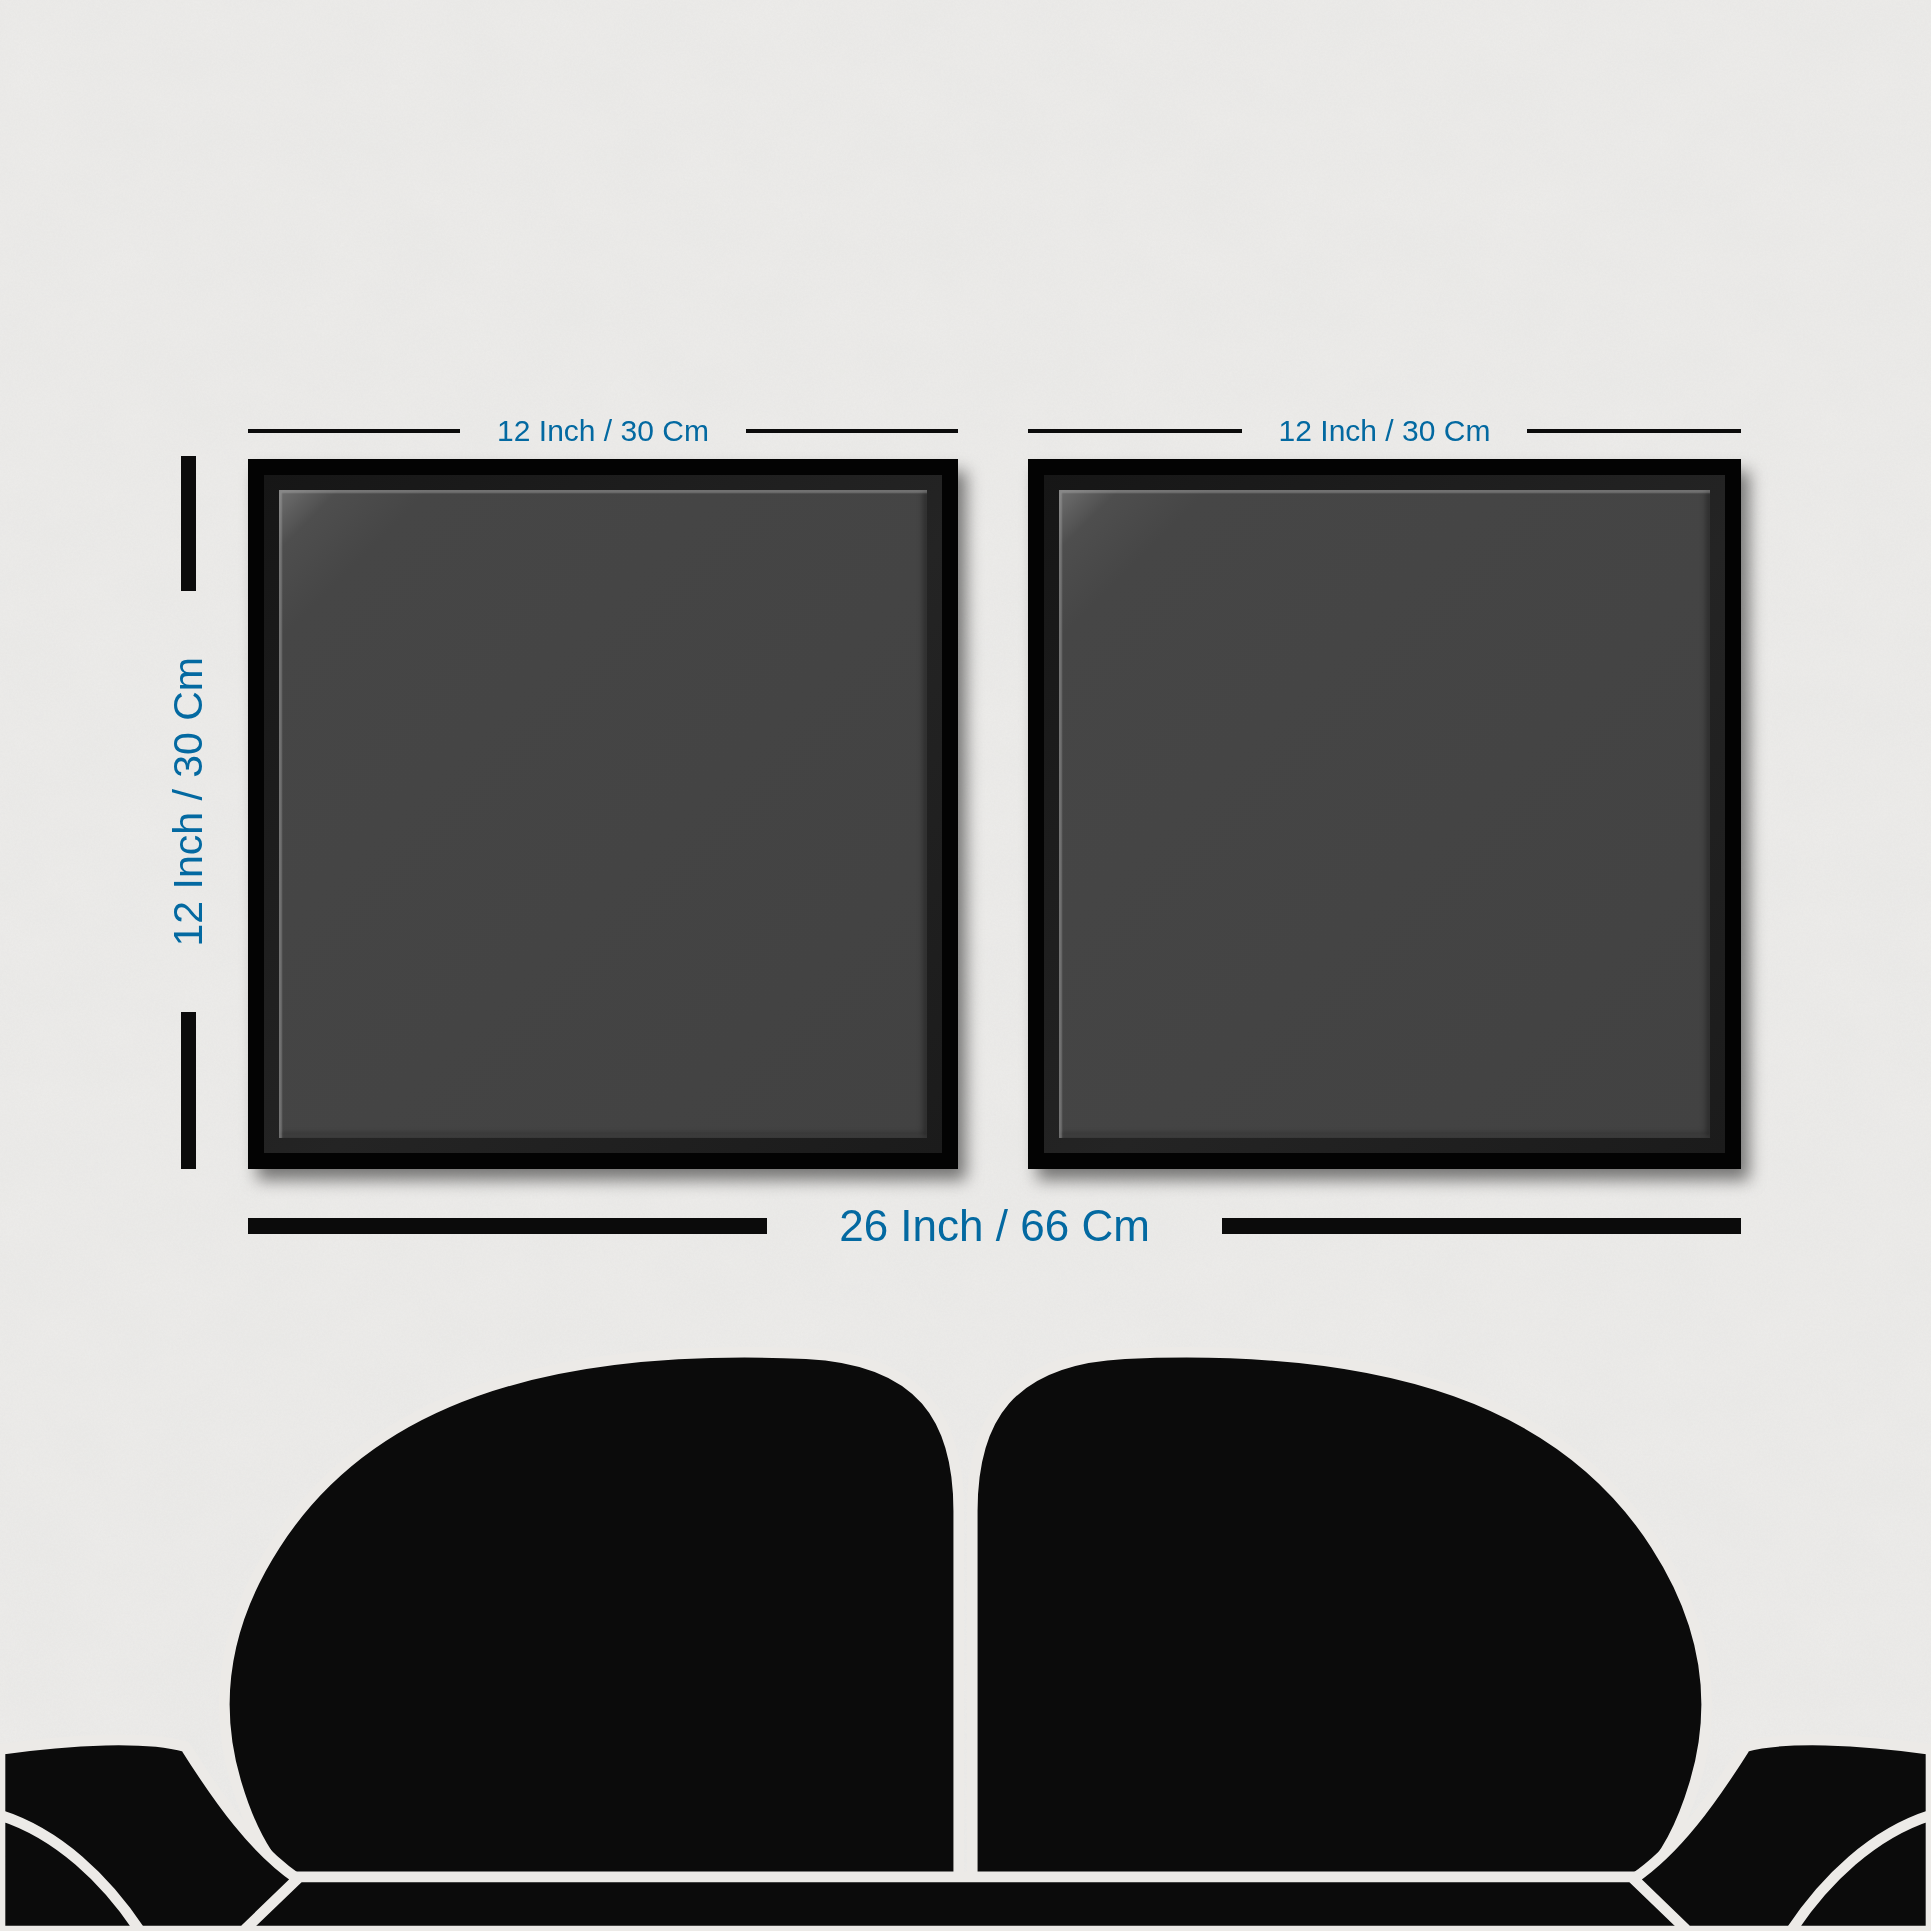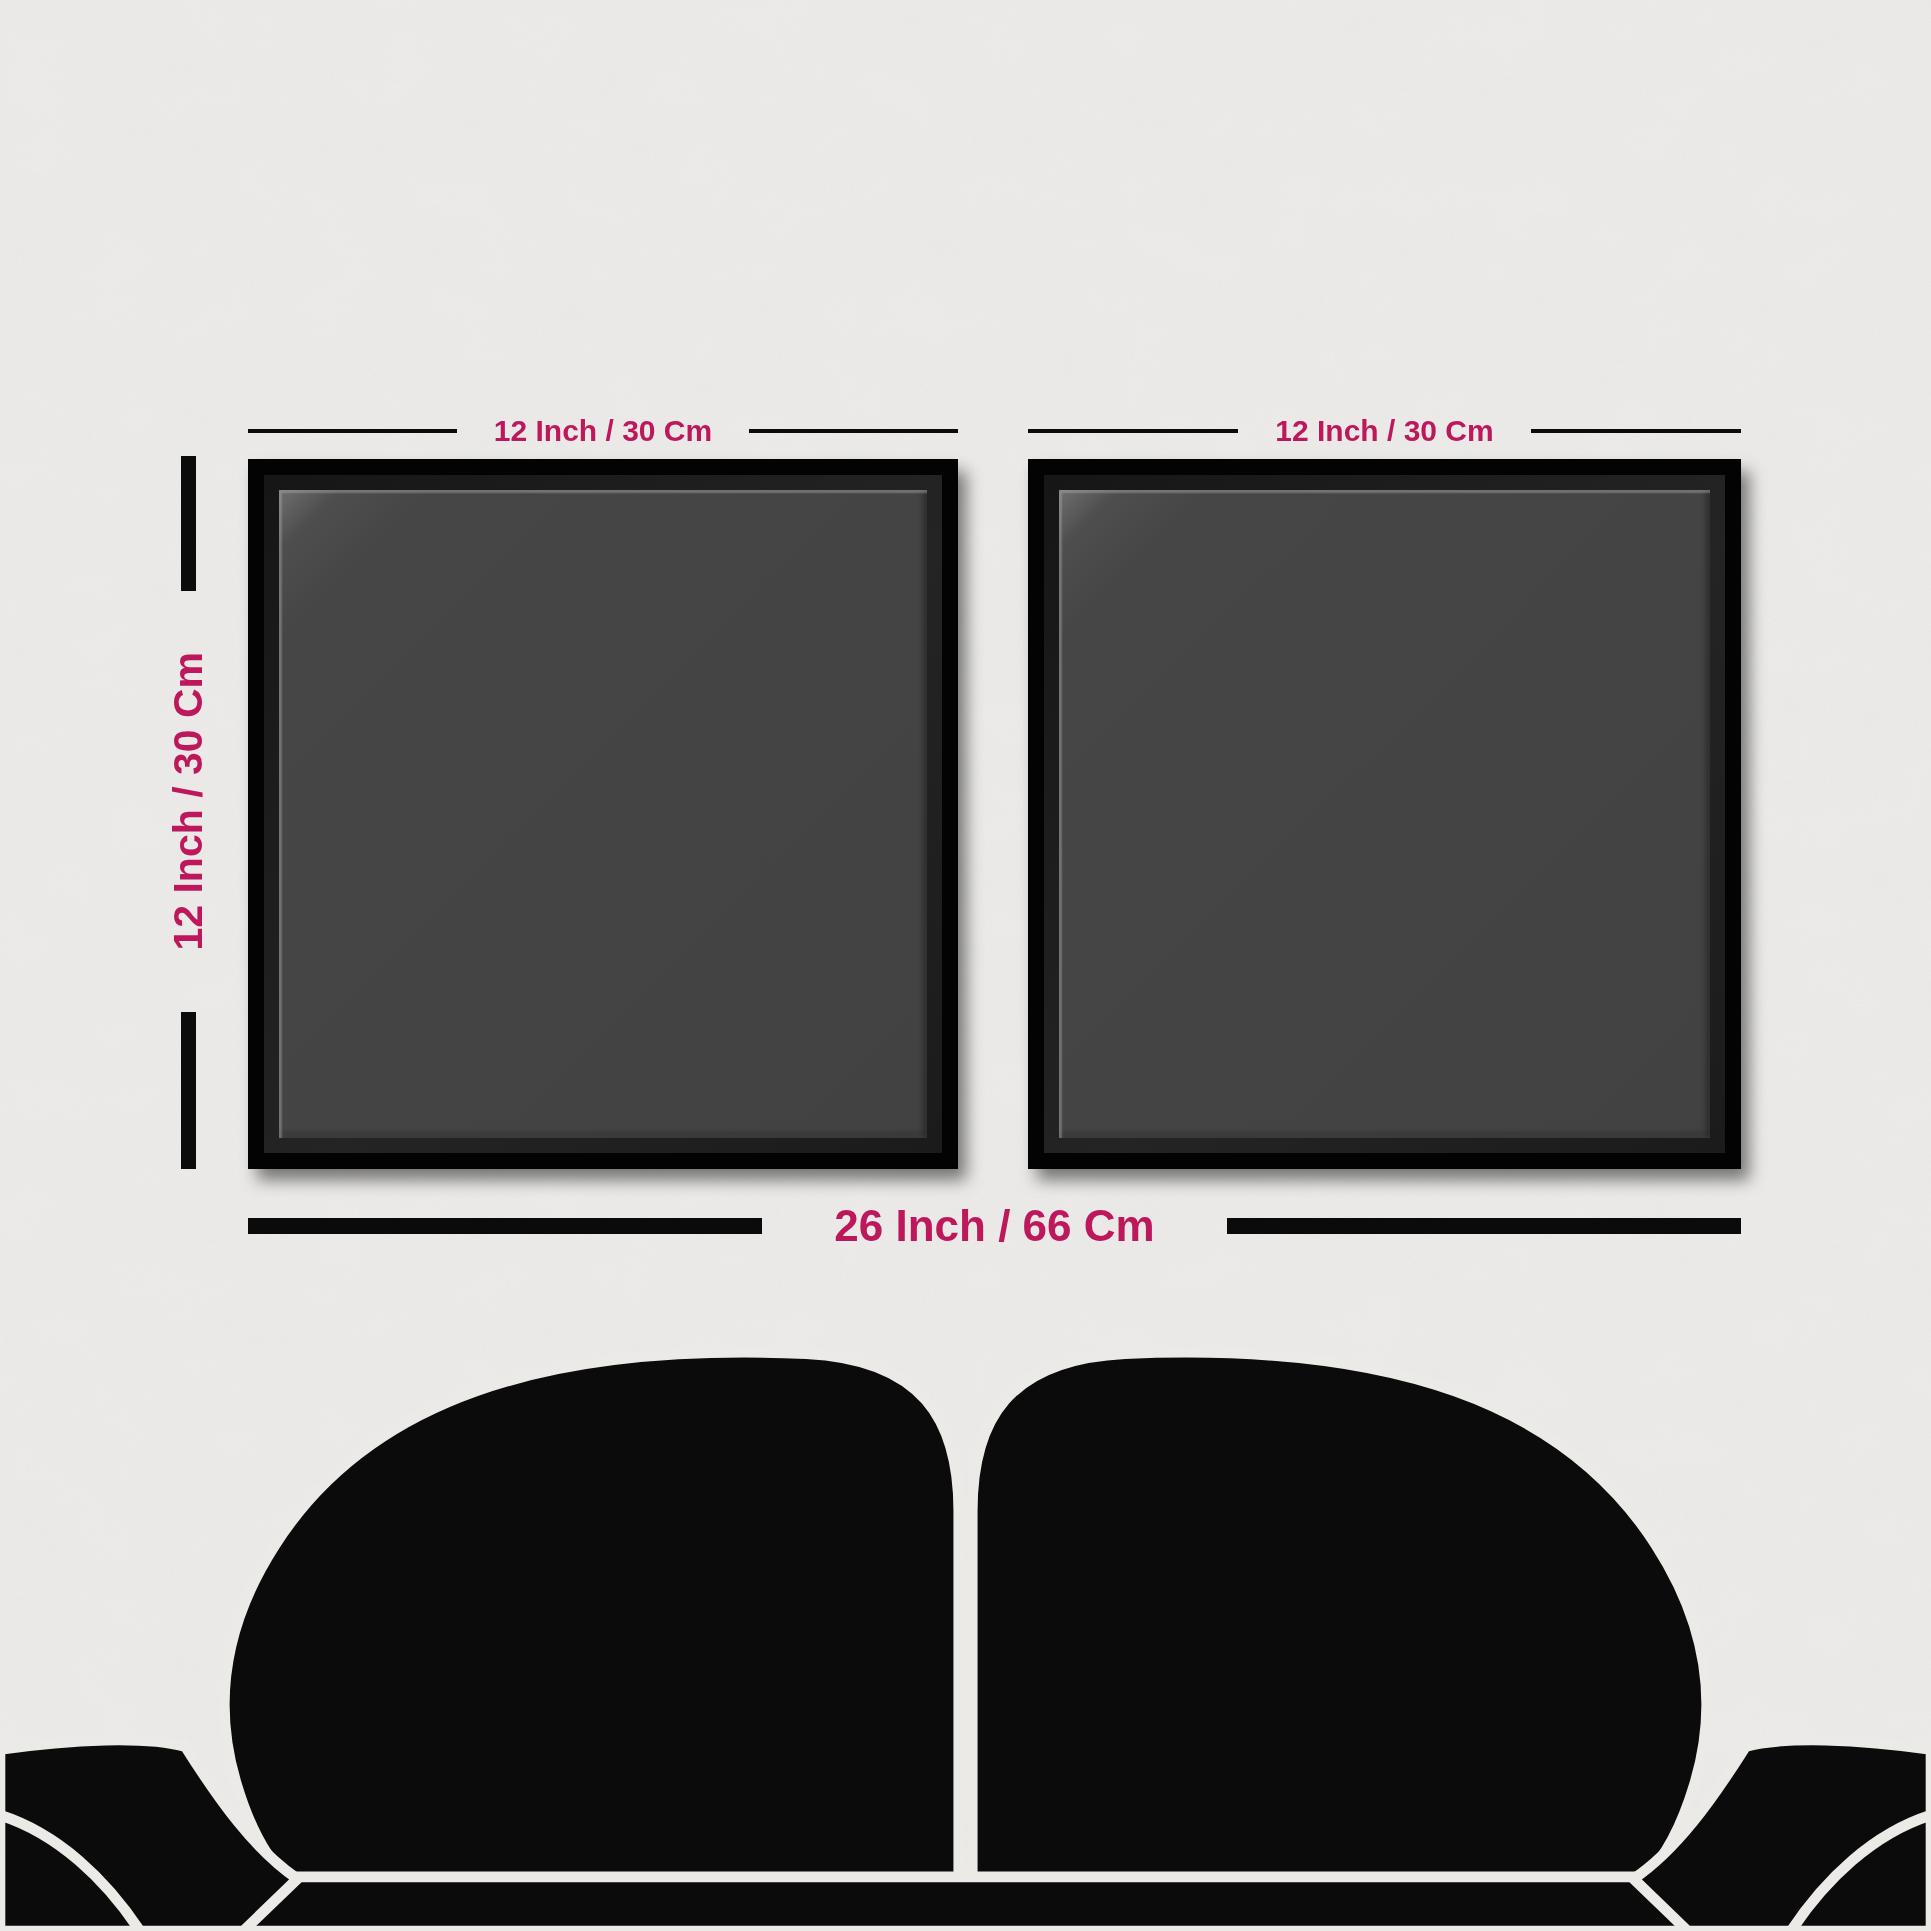--- a/index.html
+++ b/index.html
@@ -24,21 +24,21 @@
     background:linear-gradient(135deg,#6f6f6f 0px,#4e4e4e 43px,#464646 106px,#424242 100%);
     box-shadow:
       inset 2.9px 2.9px 1.9px rgba(190,190,190,0.40),
       inset -2.9px -2.9px 7.7px rgba(0,0,0,0.45),
       inset 0 -2.9px 2.9px rgba(160,160,160,0.22);
   }
   .frame-left{left:248px;top:459px;width:710px;height:710px;}
   .frame-right{left:1028px;top:459px;width:713px;height:710px;}
 
   
-  .dim-text{color:#be185d;font-weight:700;white-space:nowrap;}
+  .dim-text{color:#0369a1;font-weight:400;white-space:nowrap;}
   .dim-row{position:absolute;display:flex;align-items:center;}
   .dim-line{flex:1;height:4.8px;background:#0b0b0b;}
   .dim-bar{flex:1;height:16.4px;background:#0b0b0b;}
 
   .top-row-left{left:248px;top:404px;width:710px;height:54px;}
   .top-row-right{left:1028px;top:404px;width:713px;height:54px;}
   .top-row-left .dim-text,.top-row-right .dim-text{font-size:30px;margin:0 37px;}
 
   .bottom-row{left:248px;top:1197px;width:1493px;height:58px;}
   .bottom-row .dim-text{font-size:44px;margin:0 72px;}

